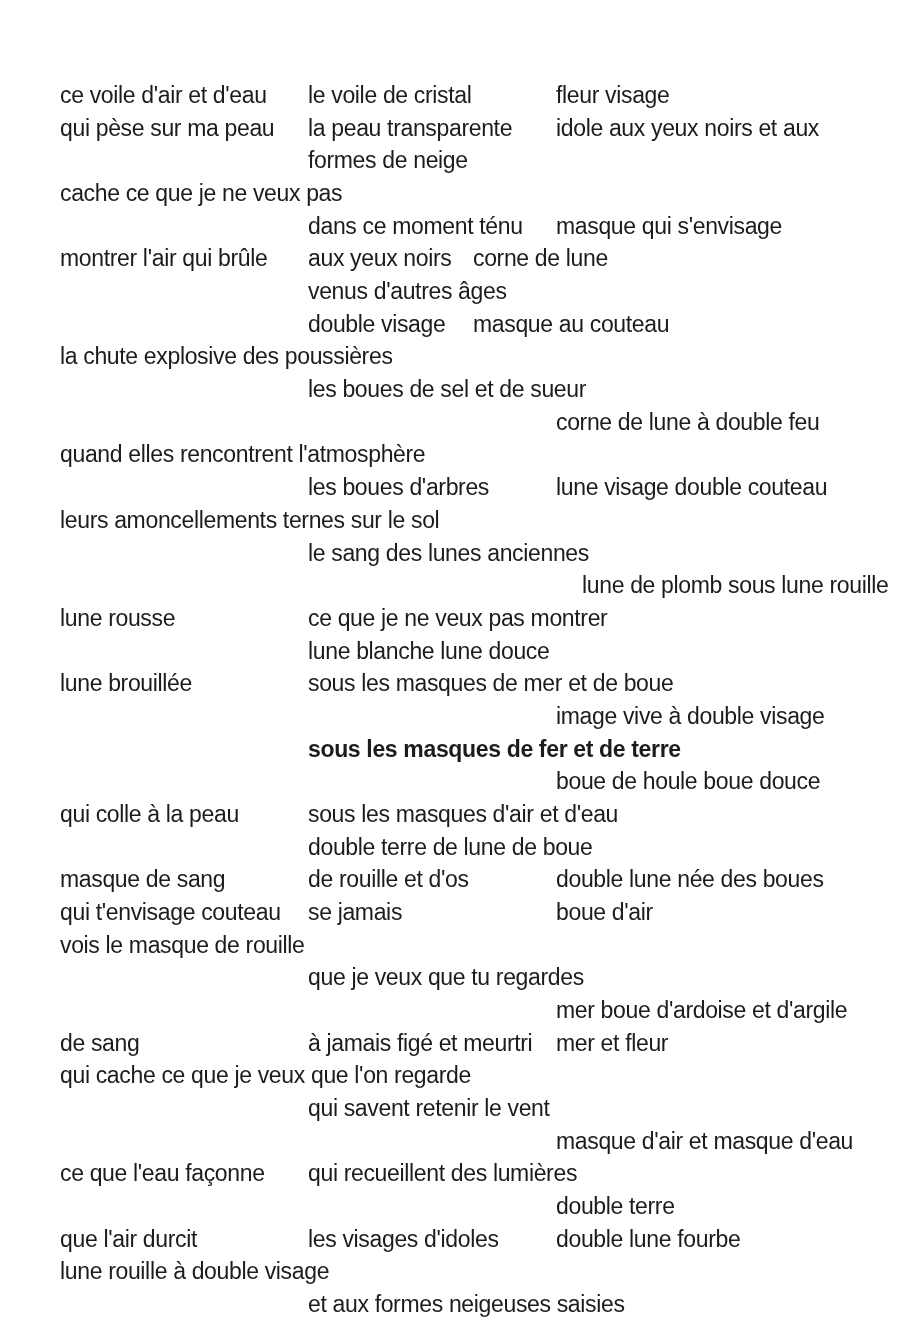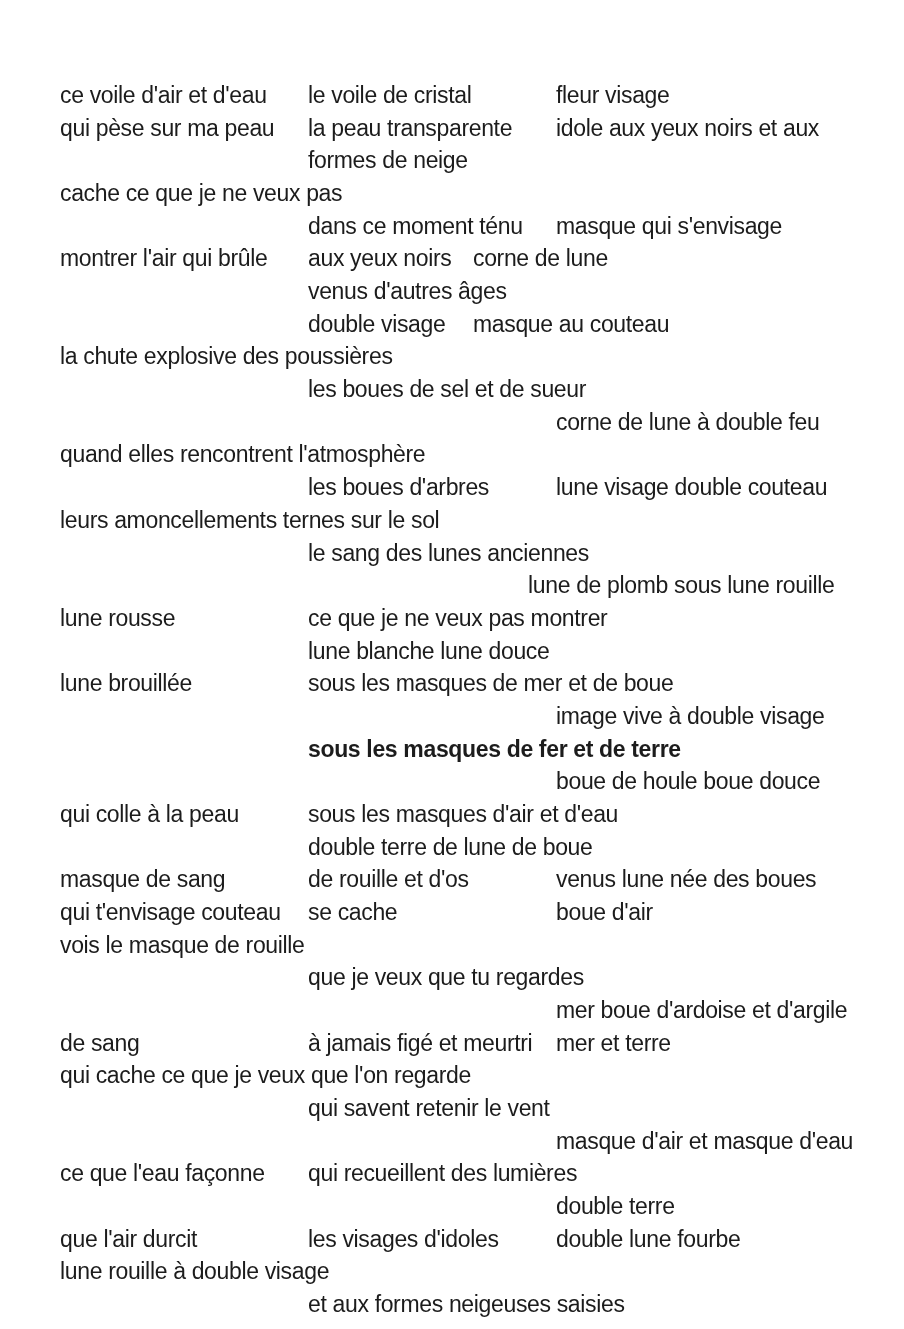--- a/index.html
+++ b/index.html
@@ -87,21 +87,21 @@
         <span class="poem-seg" style="left: 308px;">les boues d'arbres</span>
         <span class="poem-seg" style="left: 556px;">lune visage double couteau</span>
       </div>
       <div class="poem-line" style="top: 505.84px;">
         <span class="poem-seg" style="left: 60px;">leurs amoncellements ternes sur le sol</span>
       </div>
       <div class="poem-line" style="top: 538.52px;">
         <span class="poem-seg" style="left: 308px;">le sang des lunes anciennes</span>
       </div>
       <div class="poem-line" style="top: 571.2px;">
-        <span class="poem-seg" style="left: 528px;">lune de plomb sous lune rouille</span>
+        <span class="poem-seg" style="left: 582px;">lune de plomb sous lune rouille</span>
       </div>
       <div class="poem-line" style="top: 603.88px;">
         <span class="poem-seg" style="left: 60px;">lune rousse</span>
         <span class="poem-seg" style="left: 308px;">ce que je ne veux pas montrer</span>
       </div>
       <div class="poem-line" style="top: 636.56px;">
         <span class="poem-seg" style="left: 308px;">lune blanche lune douce</span>
       </div>
       <div class="poem-line" style="top: 669.24px;">
         <span class="poem-seg" style="left: 60px;">lune brouillée</span>
@@ -119,40 +119,40 @@
       <div class="poem-line" style="top: 799.96px;">
         <span class="poem-seg" style="left: 60px;">qui colle à la peau</span>
         <span class="poem-seg" style="left: 308px;">sous les masques d'air et d'eau</span>
       </div>
       <div class="poem-line" style="top: 832.64px;">
         <span class="poem-seg" style="left: 308px;">double terre de lune de boue</span>
       </div>
       <div class="poem-line" style="top: 865.32px;">
         <span class="poem-seg" style="left: 60px;">masque de sang</span>
         <span class="poem-seg" style="left: 308px;">de rouille et d'os</span>
-        <span class="poem-seg" style="left: 556px;">venus lune née des boues</span>
+        <span class="poem-seg" style="left: 556px;">double lune née des boues</span>
       </div>
       <div class="poem-line" style="top: 898px;">
         <span class="poem-seg" style="left: 60px;">qui t'envisage couteau</span>
-        <span class="poem-seg" style="left: 308px;">se cache</span>
+        <span class="poem-seg" style="left: 308px;">se jamais</span>
         <span class="poem-seg" style="left: 556px;">boue d'air</span>
       </div>
       <div class="poem-line" style="top: 930.68px; padding-left: 45px;">
         <span class="poem-seg" style="left: 60px;">vois le masque de rouille</span>
       </div>
       <div class="poem-line" style="top: 963.36px;">
         <span class="poem-seg" style="left: 308px;">que je veux que tu regardes</span>
       </div>
       <div class="poem-line" style="top: 996.04px;">
         <span class="poem-seg" style="left: 556px;">mer boue d'ardoise et d'argile</span>
       </div>
       <div class="poem-line" style="top: 1028.72px;">
         <span class="poem-seg" style="left: 60px;">de sang</span>
         <span class="poem-seg" style="left: 308px;">à jamais figé et meurtri</span>
-        <span class="poem-seg" style="left: 556px;">mer et terre</span>
+        <span class="poem-seg" style="left: 556px;">mer et fleur</span>
       </div>
       <div class="poem-line" style="top: 1061.4px;">
         <span class="poem-seg" style="left: 60px;">qui cache ce que je veux que l'on regarde</span>
       </div>
       <div class="poem-line" style="top: 1094.08px;">
         <span class="poem-seg" style="left: 308px;">qui savent retenir le vent</span>
       </div>
       <div class="poem-line" style="top: 1126.76px;">
         <span class="poem-seg" style="left: 556px;">masque d'air et masque d'eau</span>
       </div>

